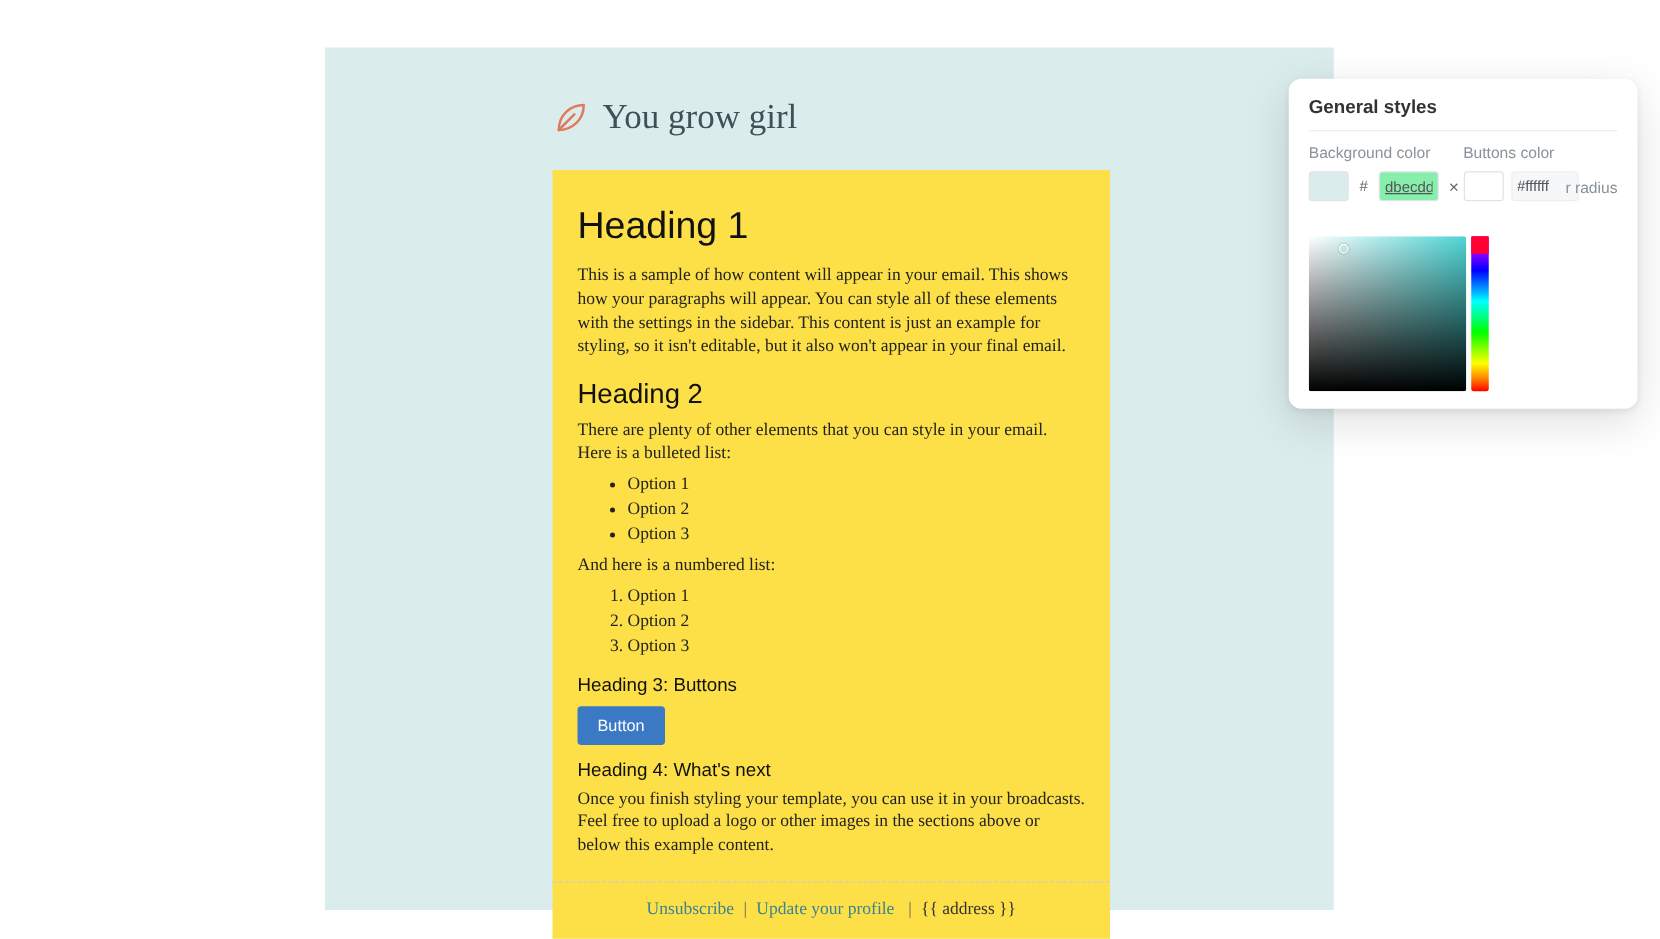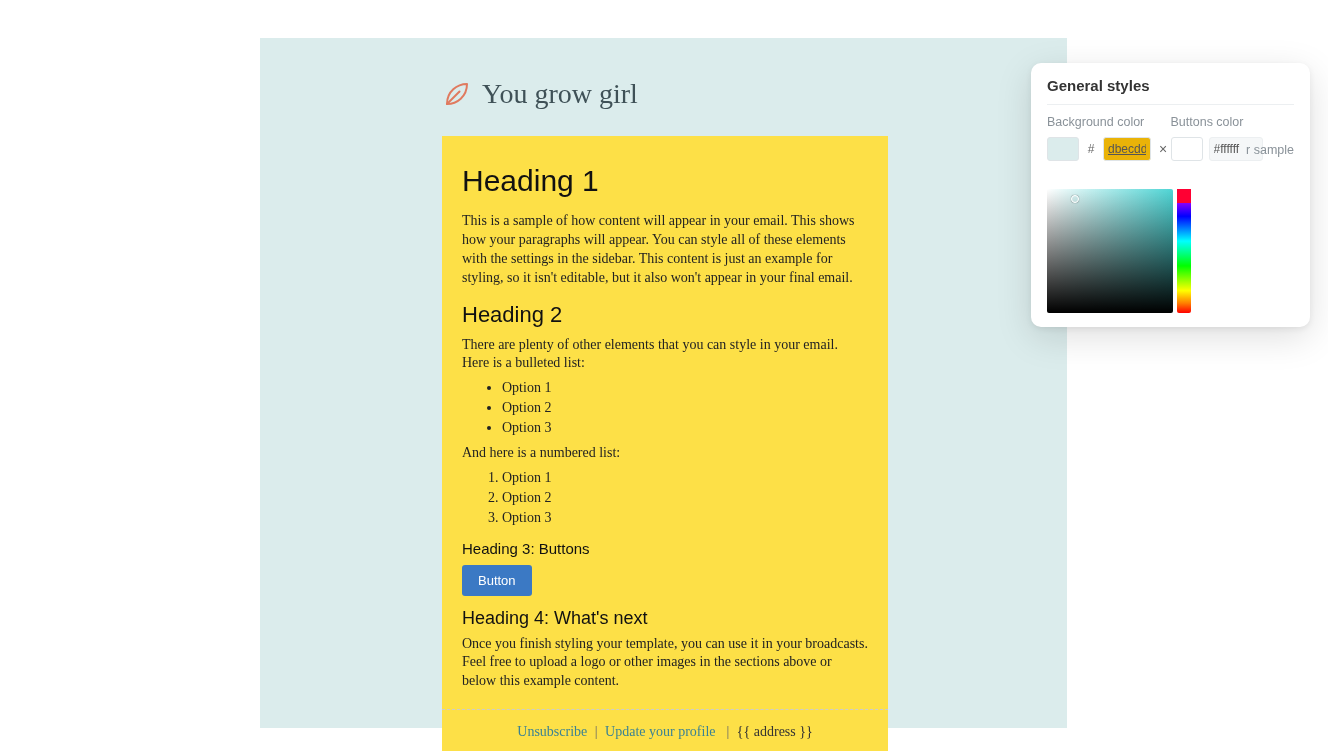--- a/index.html
+++ b/index.html
@@ -58,21 +58,21 @@
   }
   .content-card h3.heading-3 {
     font-family: Arial, Helvetica, sans-serif;
     font-size: 15px;
     font-weight: 400;
     margin: 12px 0 8px 0;
     color: #111;
   }
   .content-card h4.heading-4 {
     font-family: Arial, Helvetica, sans-serif;
-    font-size: 18px;
+    font-size: 15px;
     font-weight: 400;
     margin: 12px 0 6px 0;
     color: #111;
   }
   .body-text, .content-card li {
     font-family: Georgia, 'Times New Roman', serif;
     font-size: 14px;
     line-height: 1.35;
     color: #222;
   }
@@ -164,21 +164,21 @@
     text-align: center;
   }
   .hex-input {
     font-family: Arial, Helvetica, sans-serif;
     font-size: 12px;
     color: #555;
     border: 1px solid #dfe4e7;
     border-radius: 3px;
     padding: 4px 4px;
     width: 48px;
-    background: #eab308;
+    background: #86efac;
     text-decoration: underline;
   }
   .hex-input.second {
     border: 1px solid #eceff1;
     background: #f5f7f8;
     width: 54px;
     text-decoration: none;
   }
   .clear-x {
     font-family: Arial, Helvetica, sans-serif;
@@ -307,21 +307,21 @@
     </div>
     <div class="panel-col">
       <div class="panel-label">Buttons color</div>
       <div class="color-input-group">
         <div class="swatch content"></div>
         <input class="hex-input second" value="#ffffff" style="">
       </div>
     </div>
   </div>
 
-  <div class="radius-label">r sample</div>
+  <div class="radius-label">r radius</div>
 
   <div class="color-picker">
     <div class="sv-plane">
       <div class="sv-cursor"></div>
     </div>
     <div class="hue-strip"></div>
   </div>
 </div>
 
 </body></html>

